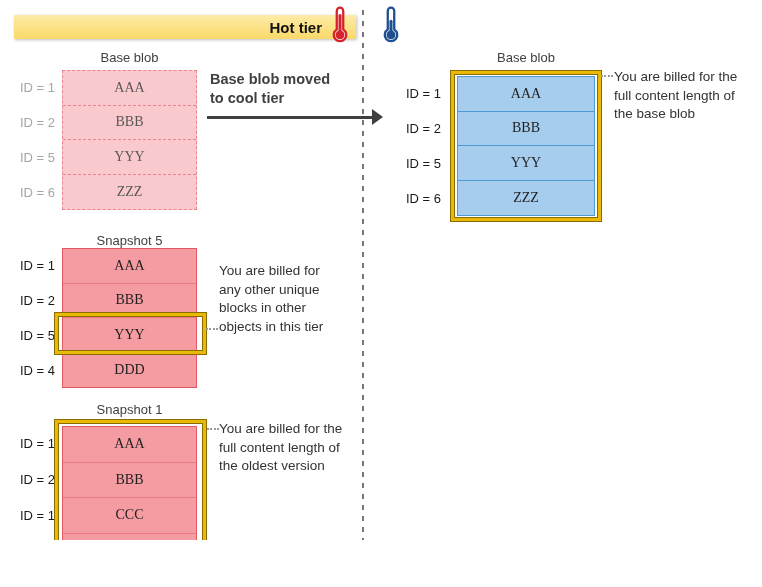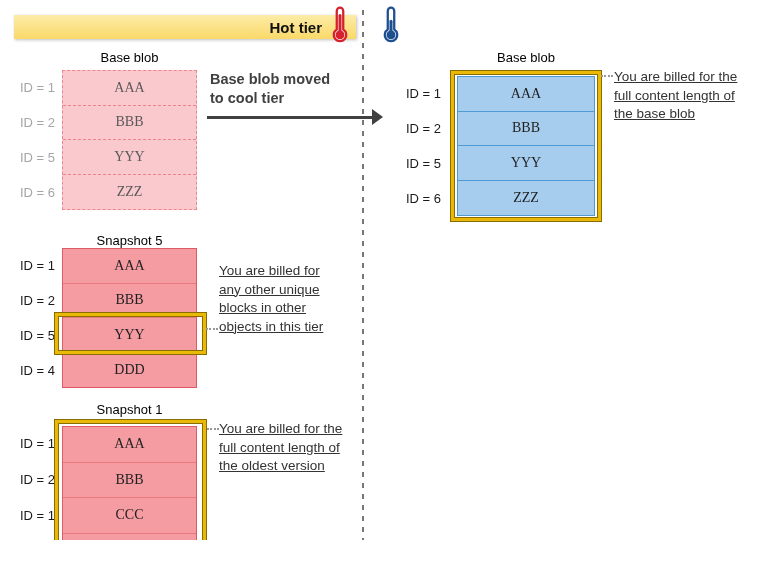--- a/index.html
+++ b/index.html
@@ -36,21 +36,21 @@
   .thermo-cool .outline, .thermo-cool .mercury { stroke: var(--thermo-cool); }
   .thermo-cool .bulb { fill: var(--thermo-cool); }
 
   
   .separator {
     position: absolute; left: 362px; top: 10px; width: 2px; height: 568px;
     background: repeating-linear-gradient(to bottom, #777 0 5px, transparent 5px 11px);
   }
 
   
-  .tbl-title { position: absolute; font-size: 13px; color: #000000; text-align: center; }
+  .tbl-title { position: absolute; font-size: 13px; color: #404040; text-align: center; }
   .tbl { position: absolute; box-sizing: border-box; font-family: Liberation Serif, serif; }
   .cell {
     box-sizing: border-box; display: flex; align-items: center; justify-content: center;
     font-size: 14px;
   }
   .tbl-faded {
     left: 62px; top: 70px; width: 135px; height: 140px;
     background: var(--pink-light-fill); border: 1px dashed var(--pink-dash);
   }
   .tbl-faded .cell { height: 34.5px; color: #595959; border-bottom: 1px dashed var(--pink-dash); }
@@ -89,21 +89,20 @@
   }
   .gold-snap2 { left: 55px; top: 313px; width: 151px; height: 41px; }
   .gold-snap1 { left: 55px; top: 420px; width: 151px; height: 156px; }
   .gold-cool  { left: 451px; top: 71px;  width: 150px; height: 150px; }
 
   
   .leader { position: absolute; width: 12px; border-top: 2px dotted #999; }
   .note {
     position: absolute; font-size: 13.5px; line-height: 18.5px; color: #333;
     white-space: pre-line;
-    text-decoration: underline;
   }
   .note-snap2 { left: 219px; top: 262px; }
   .note-snap1 { left: 219px; top: 420px; }
   .note-cool  { left: 614px; top: 68px; }
   .leader-snap2 { left: 206px; top: 328px; }
   .leader-snap1 { left: 207px; top: 428px; }
   .leader-cool  { left: 601px; top: 75px; }
 
   
   .arrow-label {

